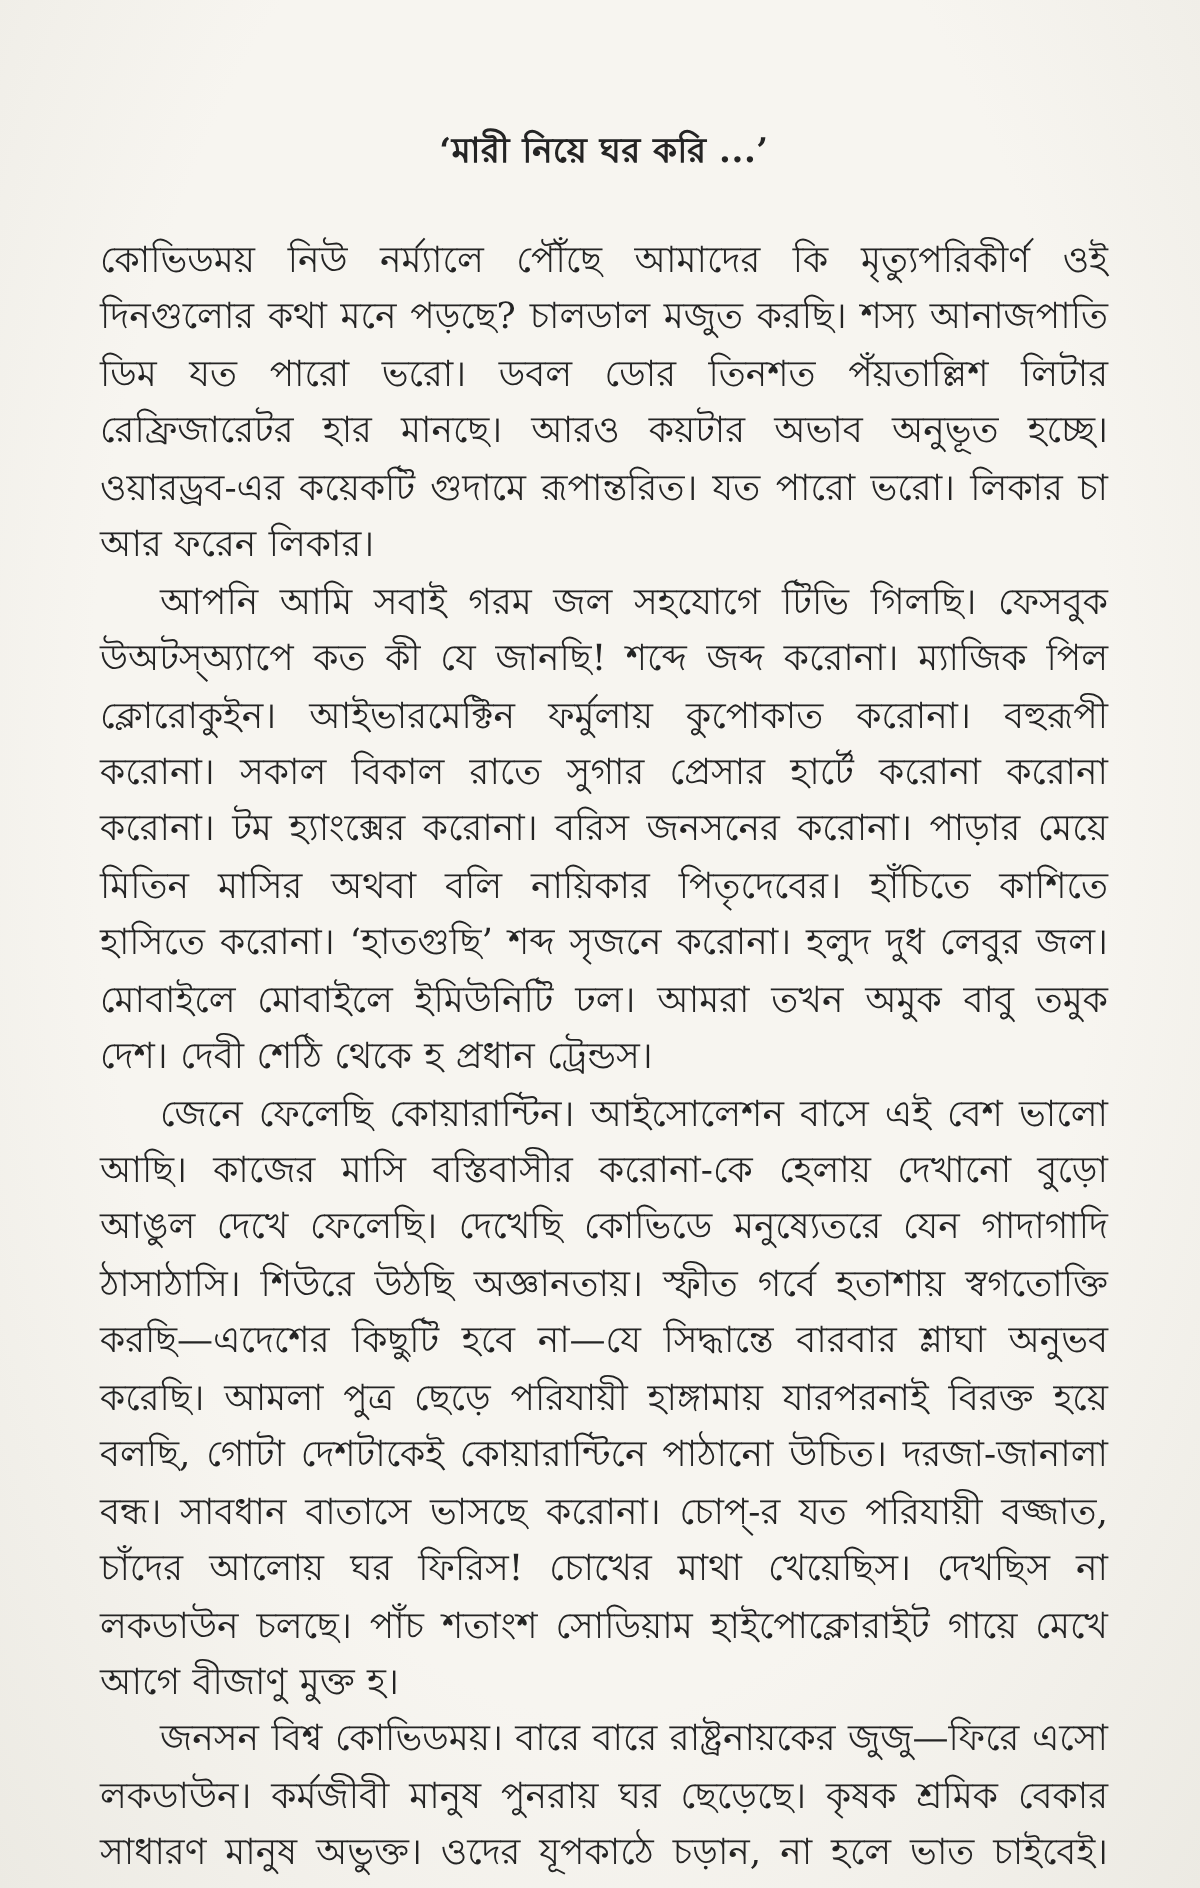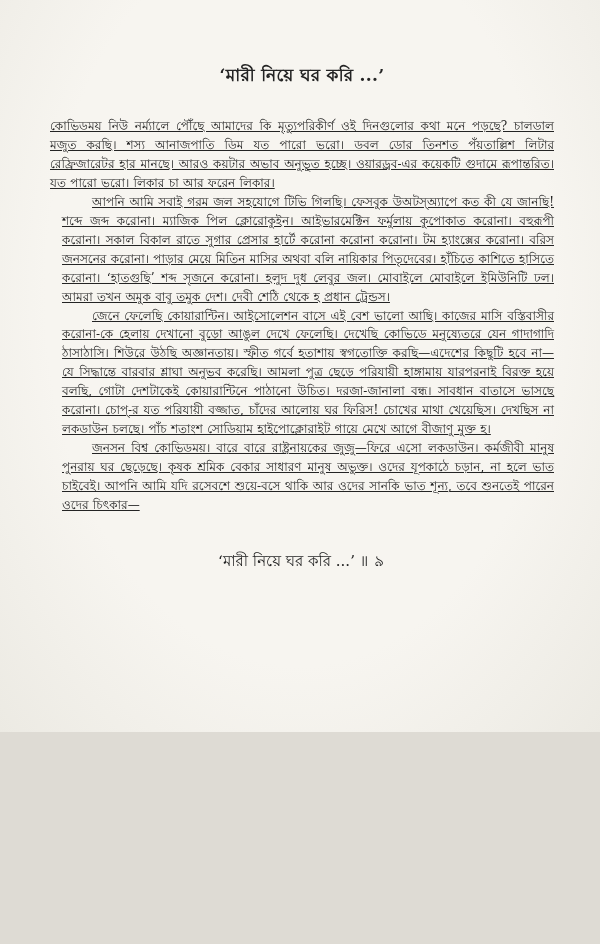--- a/index.html
+++ b/index.html
@@ -3,48 +3,46 @@
 <meta charset="utf-8">
 <style>
   html, body {
     margin: 0;
     padding: 0;
     background: #dedbd4;
   }
   .page {
     position: relative;
     width: 600px;
-    height: 732px;
+    height: 944px;
     margin: 0 auto;
     box-sizing: border-box;
     background: #f5f3ee;
     background-image: radial-gradient(ellipse at 50% 40%, #f7f5f0 60%, #eceae3 100%);
     color: #242424;
     font-family: "DejaVu Serif", "Liberation Serif", serif;
     padding: 62px 46px 0 50px;
     overflow: hidden;
   }
   .title {
     text-align: center;
     font-size: 17px;
     font-weight: bold;
     letter-spacing: 0.3px;
     margin: 0 0 27px 0;
   }
   .body p {
     margin: 0;
     text-align: justify;
-    font-size: 12px;
+    font-size: 18px;
     line-height: 1.58;
     word-spacing: 0.5px;
-    text-decoration: underline;
   }
   .body p.indent {
     text-indent: 30px;
-    margin-left: 12px;
   }
   .footer {
     margin-top: 34px;
     text-align: center;
     font-size: 15px;
     padding-right: 2px;
   }
   .footer .pagenum {
     margin-left: 6px;
   }

